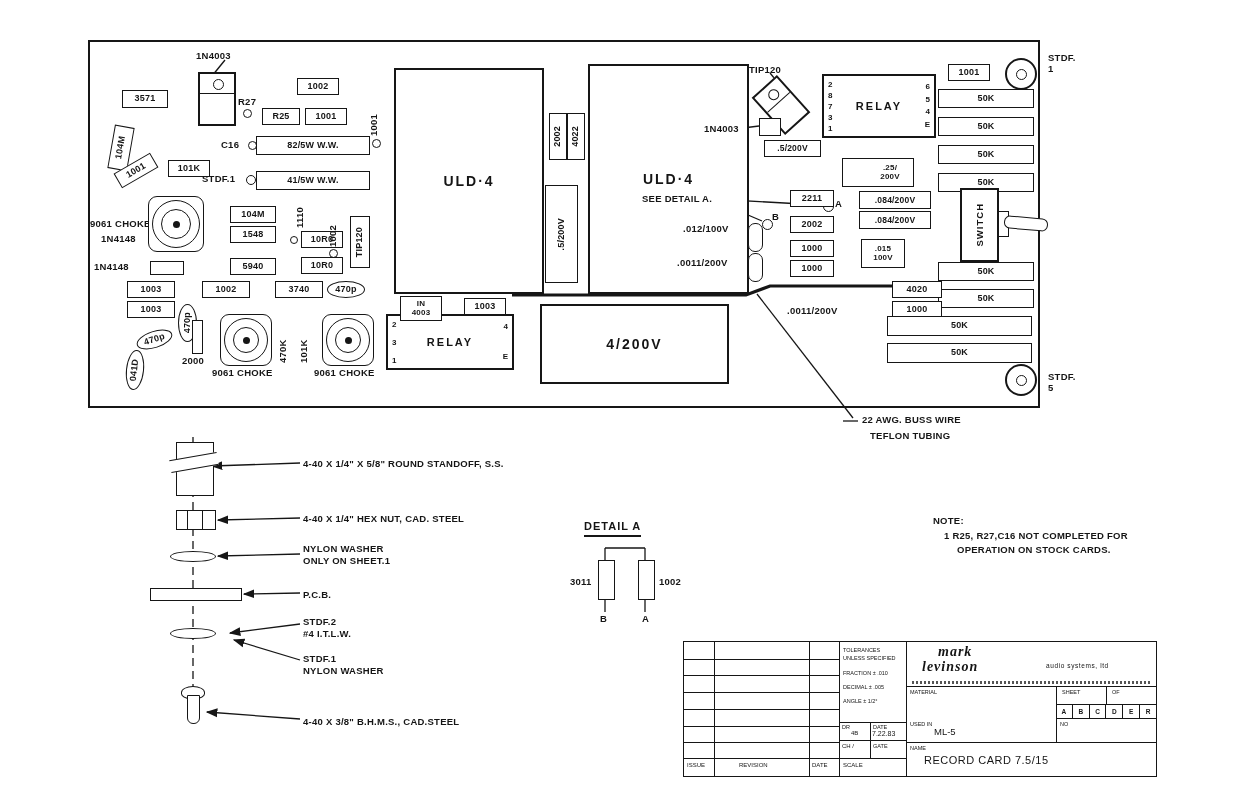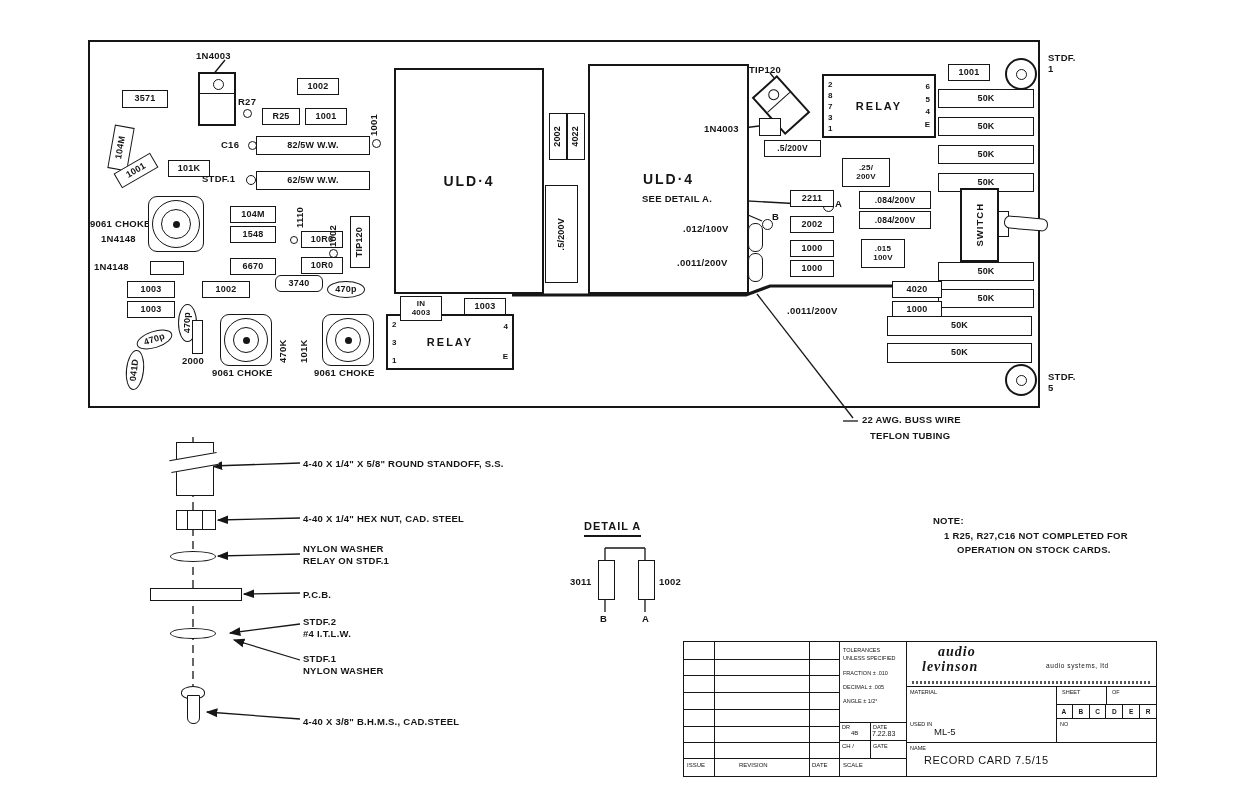--- a/index.html
+++ b/index.html
@@ -107,21 +107,21 @@
         <span>1002</span>
       </div>
       <div class="c-txt c-vert" style="left: 368px; top: 104px; height: 32px;">1001</div>
       <div class="c-circ" style="left: 372px; top: 139px; width: 7px; height: 7px;"></div>
       <div class="c-txt" style="left: 221px; top: 139px;">C16</div>
       <div class="c-circ" style="left: 248px; top: 141px; width: 7px; height: 7px;"></div>
       <div class="c-box" style="left: 256px; top: 136px; width: 112px; height: 17px;">
         <span>82/5W  W.W.</span>
       </div>
       <div class="c-box" style="left: 256px; top: 171px; width: 112px; height: 17px;">
-        <span>62/5W  W.W.</span>
+        <span>41/5W  W.W.</span>
       </div>
       <div class="c-box" style="left: 111px; top: 126px; width: 18px; height: 42px; transform: rotate(10deg);">
         <span class="c-vert">104M</span>
       </div>
       <div class="c-box" style="left: 115px; top: 162px; width: 40px; height: 15px; transform: rotate(-30deg);">
         <span>1001</span>
       </div>
       <div class="c-box" style="left: 168px; top: 160px; width: 40px; height: 15px;">
         <span>101K</span>
       </div>
@@ -144,36 +144,36 @@
       <div class="c-circ" style="left: 290px; top: 236px; width: 6px; height: 6px;"></div>
       <div class="c-box" style="left: 301px; top: 231px; width: 40px; height: 15px;">
         <span>10R0</span>
       </div>
       <div class="c-txt c-vert" style="left: 327px; top: 217px; height: 30px;">1002</div>
       <div class="c-circ" style="left: 329px; top: 249px; width: 7px; height: 7px;"></div>
       <div class="c-box" style="left: 350px; top: 216px; width: 18px; height: 50px;">
         <span class="c-vert">TIP120</span>
       </div>
       <div class="c-box" style="left: 230px; top: 258px; width: 44px; height: 15px;">
-        <span>6670</span>
+        <span>5940</span>
       </div>
       <div class="c-box" style="left: 301px; top: 257px; width: 40px; height: 15px;">
         <span>10R0</span>
       </div>
       <div class="c-txt" style="left: 94px; top: 261px;">1N4148</div>
       <div class="c-box" style="left: 150px; top: 261px; width: 32px; height: 12px;">
         <span></span>
       </div>
       <div class="c-box" style="left: 127px; top: 281px; width: 46px; height: 15px;">
         <span>1003</span>
       </div>
       <div class="c-box" style="left: 202px; top: 281px; width: 46px; height: 15px;">
         <span>1002</span>
       </div>
-      <div class="c-box" style="left: 275px; top: 275px; width: 46px; height: 15px; border-radius: 6px;">
+      <div class="c-box" style="left: 275px; top: 281px; width: 46px; height: 15px;">
         <span>3740</span>
       </div>
       <div class="c-box c-oval" style="left: 327px; top: 281px; width: 36px; height: 15px;">
         <span>470p</span>
       </div>
       <div class="c-box" style="left: 127px; top: 301px; width: 46px; height: 15px;">
         <span>1003</span>
       </div>
       <div class="c-box c-oval" style="left: 178px; top: 304px; width: 17px; height: 36px;">
         <span class="c-vert">470p</span>
@@ -257,20 +257,23 @@
         <i class="pin" style="left: 4px; top: 40px;">1</i>
         <i class="pin" style="right: 4px; top: 6px;">4</i>
         <i class="pin" style="right: 4px; top: 36px;">E</i>
       </div>
       <div class="c-box" style="left: 400px; top: 296px; width: 40px; height: 23px; font-size: 8px;">
         <span>IN
 4003</span>
       </div>
       <div class="c-box" style="left: 464px; top: 298px; width: 40px; height: 15px;">
         <span>1003</span>
+      </div>
+      <div class="c-big" style="left: 540px; top: 304px; width: 185px; height: 76px;">
+        <span>4/200V</span>
       </div>
       <div class="c-txt" style="left: 787px; top: 305px;">.0011/200V</div>
       <div class="c-box" style="left: 948px; top: 64px; width: 40px; height: 15px;">
         <span>1001</span>
       </div>
       <div class="c-stdf" style="left: 1005px; top: 58px; width: 28px; height: 28px;">
         <i class="hole"></i>
       </div>
       <div class="c-txt" style="left: 1048px; top: 52px;">STDF. 1</div>
       <div class="c-relay" style="left: 822px; top: 74px; width: 110px; height: 60px;">
@@ -290,21 +293,21 @@
       </div>
       <div class="c-box" style="left: 938px; top: 117px; width: 94px; height: 17px;">
         <span>50K</span>
       </div>
       <div class="c-box" style="left: 938px; top: 145px; width: 94px; height: 17px;">
         <span>50K</span>
       </div>
       <div class="c-box" style="left: 938px; top: 173px; width: 94px; height: 17px;">
         <span>50K</span>
       </div>
-      <div class="c-box" style="left: 842px; top: 158px; width: 46px; height: 27px; font-size: 8px;">
+      <div class="c-box" style="left: 842px; top: 158px; width: 46px; height: 27px; font-size: 8px; padding-left: 24px;">
         <span>.25/
 200V</span>
       </div>
       <div class="c-box" style="left: 859px; top: 191px; width: 70px; height: 16px; font-size: 8.5px;">
         <span>.084/200V</span>
       </div>
       <div class="c-box" style="left: 859px; top: 211px; width: 70px; height: 16px; font-size: 8.5px;">
         <span>.084/200V</span>
       </div>
       <div class="c-box" style="left: 861px; top: 239px; width: 42px; height: 27px; font-size: 8px;">
@@ -334,21 +337,21 @@
       <div class="c-box" style="left: 887px; top: 343px; width: 143px; height: 18px;">
         <span>50K</span>
       </div>
       <div class="c-stdf" style="left: 1005px; top: 364px; width: 28px; height: 28px;">
         <i class="hole"></i>
       </div>
       <div class="c-txt" style="left: 1048px; top: 371px;">STDF. 5</div>
       <div class="c-txt" style="left: 303px; top: 458px;">4-40 X 1/4" X 5/8"  ROUND STANDOFF, S.S.</div>
       <div class="c-txt" style="left: 303px; top: 513px;">4-40 X 1/4"  HEX NUT, CAD. STEEL</div>
       <div class="c-txt" style="left: 303px; top: 543px;">NYLON WASHER</div>
-      <div class="c-txt" style="left: 303px; top: 555px;">RELAY ON STDF.1</div>
+      <div class="c-txt" style="left: 303px; top: 555px;">ONLY ON SHEET.1</div>
       <div class="c-txt" style="left: 303px; top: 589px;">P.C.B.</div>
       <div class="c-txt" style="left: 303px; top: 616px;">STDF.2</div>
       <div class="c-txt" style="left: 303px; top: 628px;">#4 I.T.L.W.</div>
       <div class="c-txt" style="left: 303px; top: 653px;">STDF.1</div>
       <div class="c-txt" style="left: 303px; top: 665px;">NYLON WASHER</div>
       <div class="c-txt" style="left: 303px; top: 716px;">4-40 X 3/8" B.H.M.S., CAD.STEEL</div>
     </div>
 
   <div class="shape" style="left:176px;top:442px;width:36px;height:52px;border:1.8px solid #161616;"></div>
   <div style="position:absolute;left:170px;top:456px;width:48px;height:11px;background:#fff;border-top:1.6px solid #161616;border-bottom:1.6px solid #161616;transform:rotate(-10deg);"></div>
@@ -407,21 +410,21 @@
     <div class="tb-t" style="left:159px;top:42px;font-size:5.5px;">DECIMAL ± .005</div>
     <div class="tb-t" style="left:159px;top:56px;font-size:5.5px;">ANGLE ± 1/2°</div>
 
     <div class="tb-t" style="left:158px;top:82px;font-size:5.5px;">DR</div>
     <div class="tb-t" style="left:167px;top:88px;font-size:6px;">4B</div>
     <div class="tb-t" style="left:189px;top:82px;font-size:5.5px;">DATE</div>
     <div class="tb-t" style="left:188px;top:88px;font-size:7px;">7.22.83</div>
     <div class="tb-t" style="left:158px;top:101px;font-size:6px;">CH /</div>
     <div class="tb-t" style="left:189px;top:101px;font-size:5.5px;">GATE</div>
 
-    <div class="logo-script" style="left:254px;top:2px;">audio</div>
+    <div class="logo-script" style="left:254px;top:2px;">mark</div>
     <div class="logo-script" style="left:238px;top:17px;">levinson</div>
     <div class="tb-t" style="left:362px;top:20px;font-size:6.5px;letter-spacing:.6px;">audio systems, ltd</div>
     <div id="logo-micro"></div>
 
     <div class="tb-t" style="left:226px;top:47px;font-size:5.5px;">MATERIAL</div>
     <div class="tb-t" style="left:378px;top:47px;font-size:5.5px;">SHEET</div>
     <div class="tb-t" style="left:428px;top:47px;font-size:5.5px;">OF</div>
 
     <div class="tb-t" style="left:226px;top:79px;font-size:5.5px;">USED IN</div>
     <div class="tb-t" style="left:250px;top:84px;font-size:9.5px;">ML-5</div>

